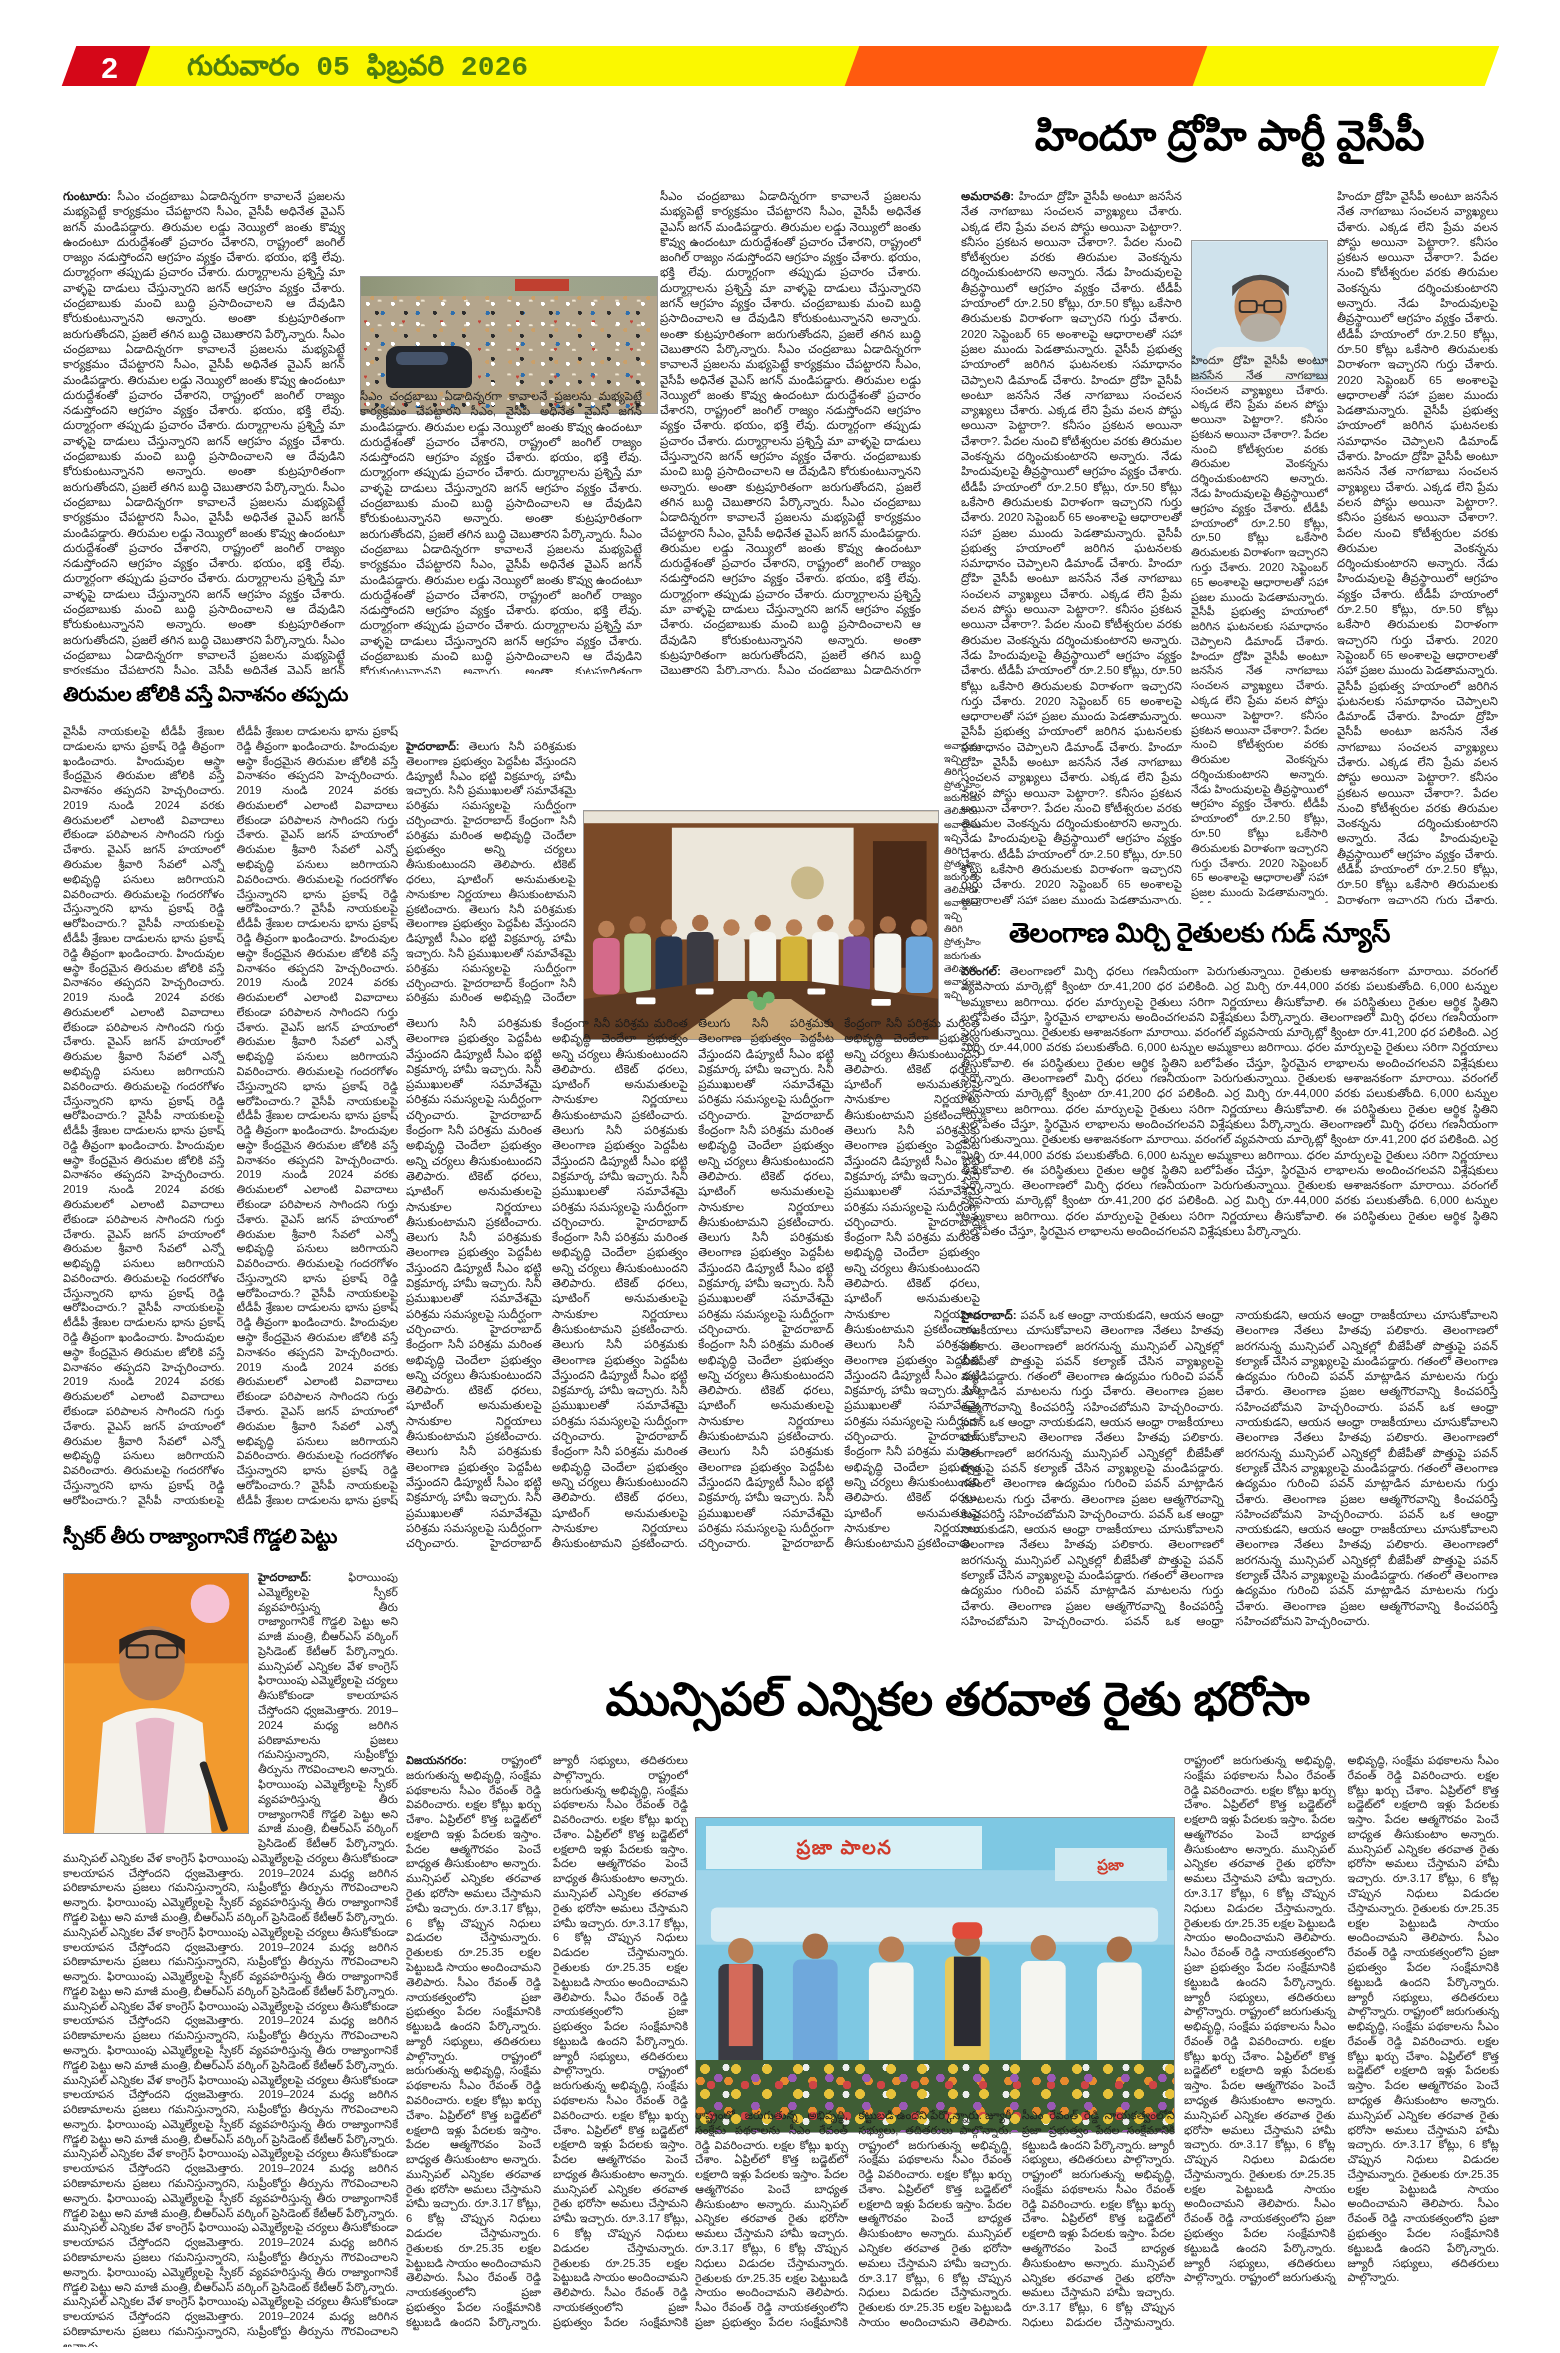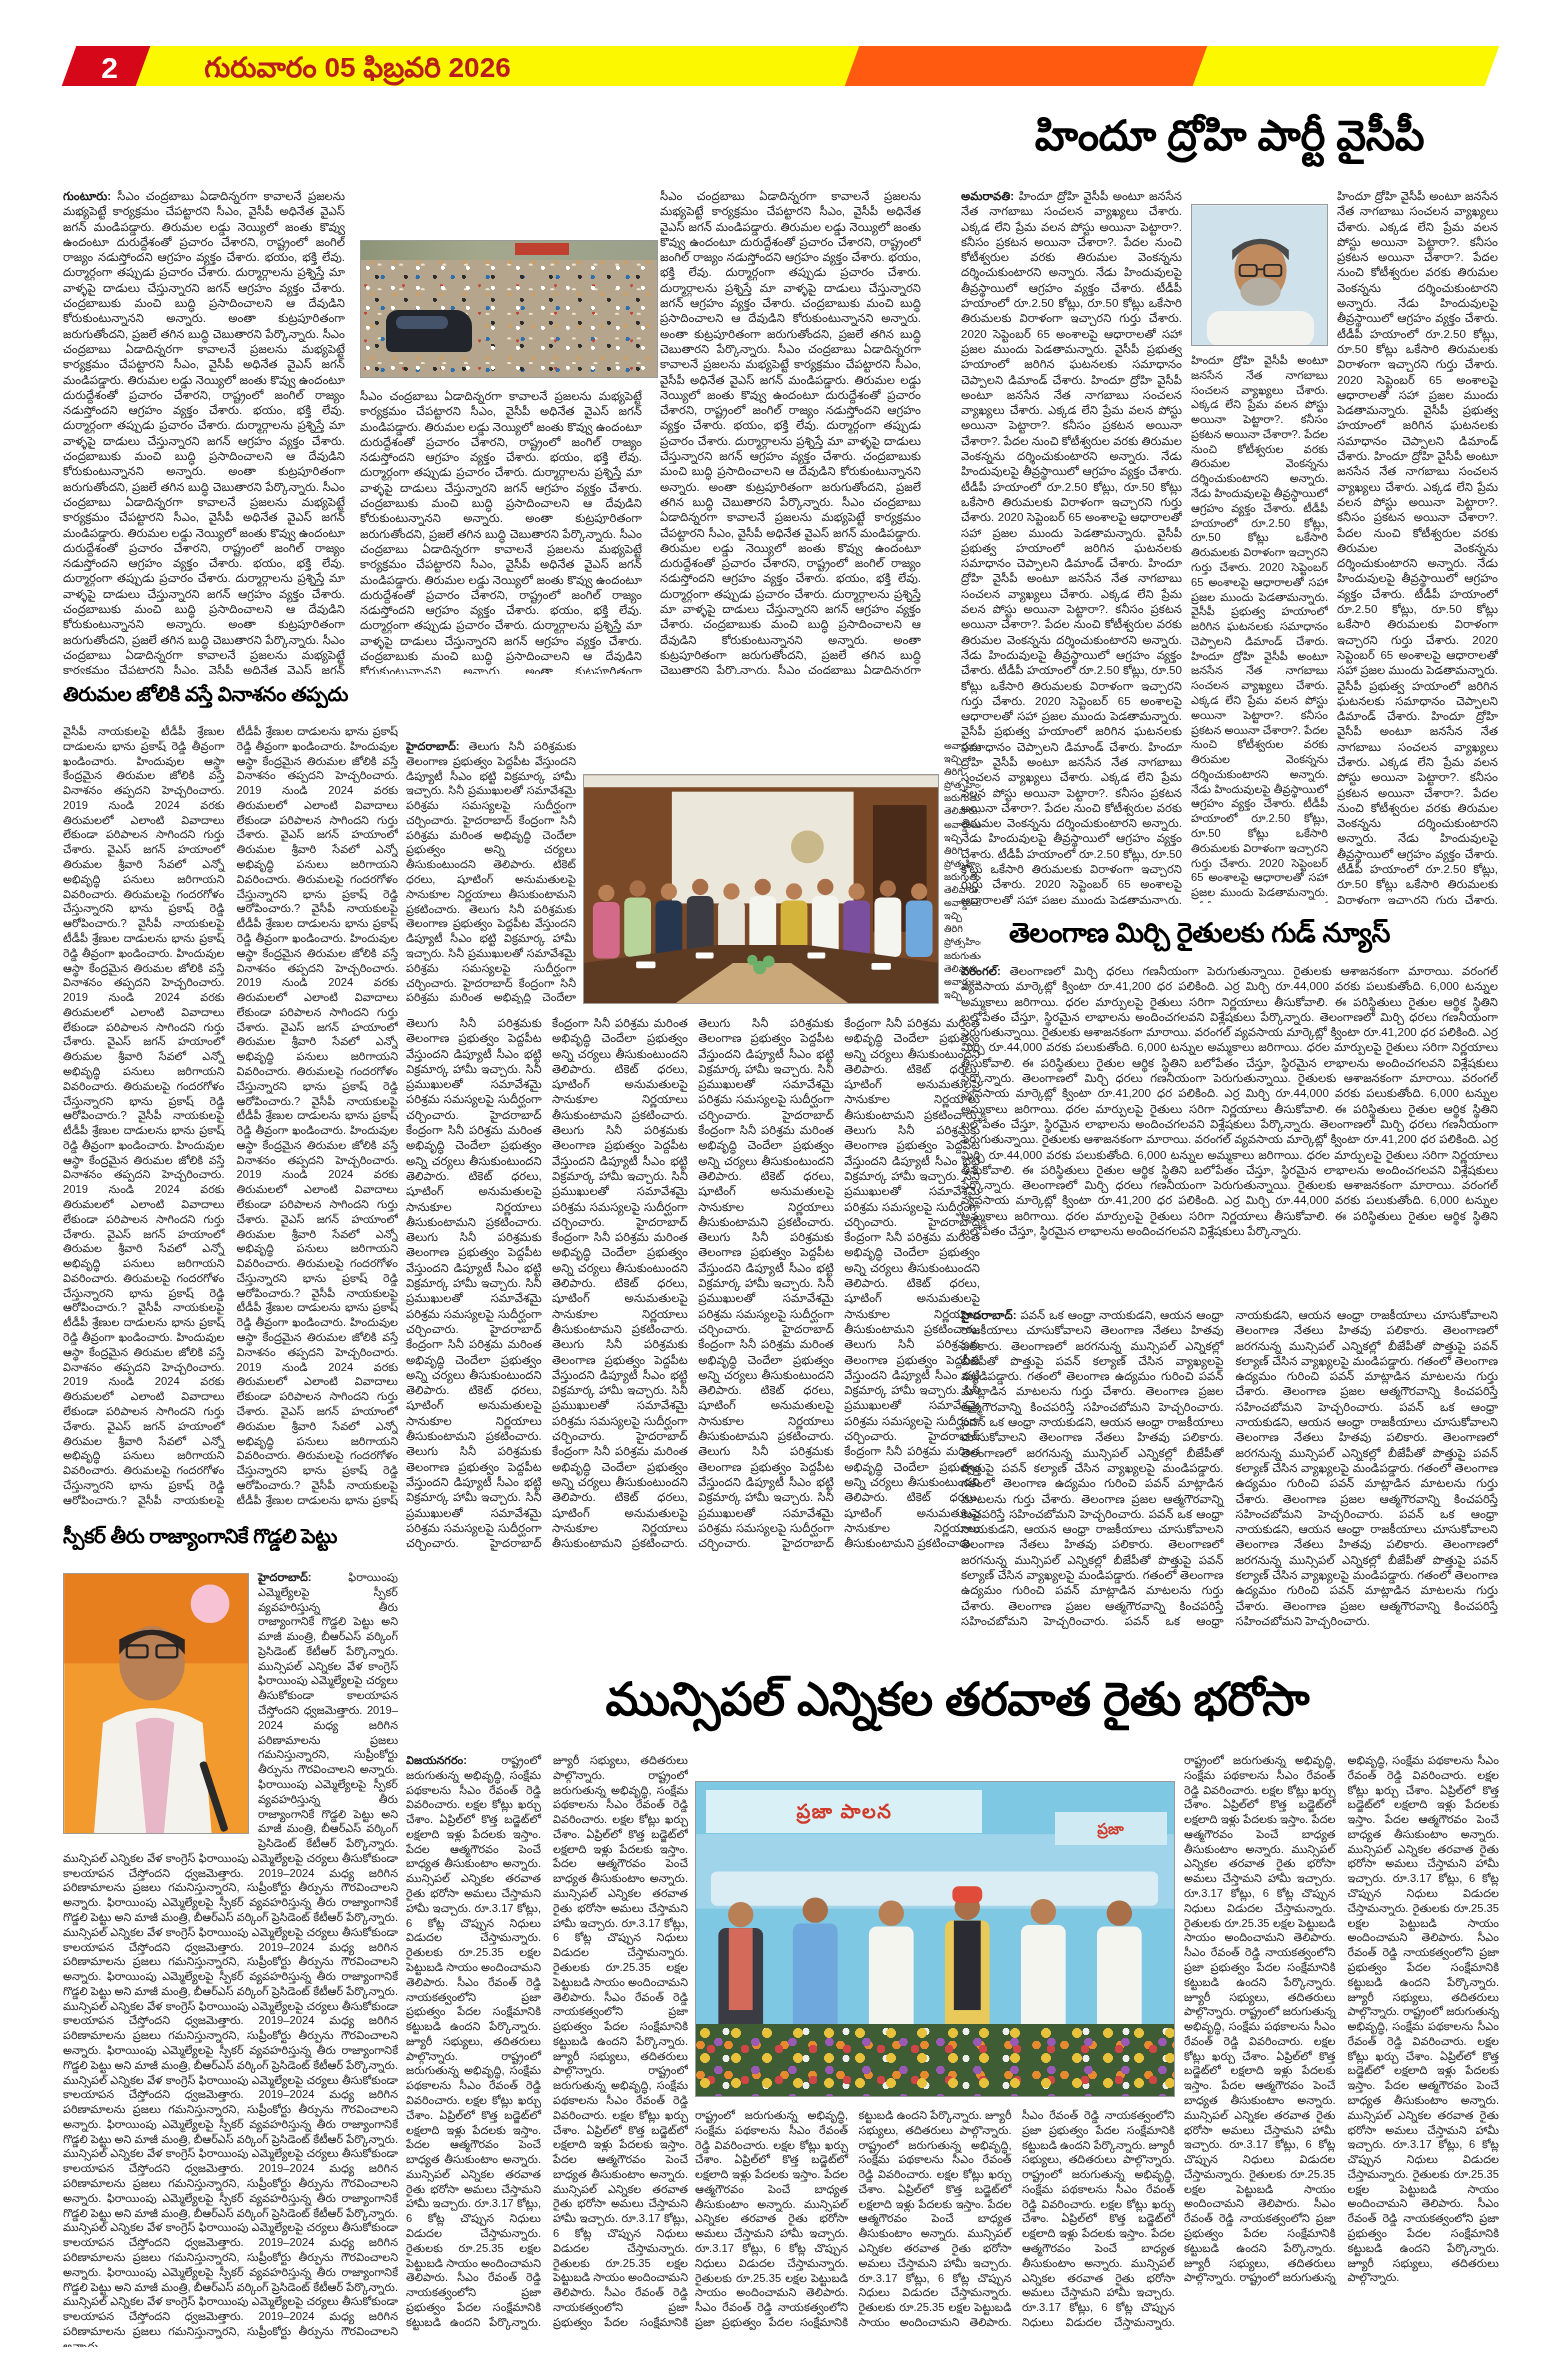--- a/index.html
+++ b/index.html
@@ -3,32 +3,32 @@
 <meta charset="utf-8">
 <style>
   html,body{margin:0;padding:0;background:#ffffff;}
   #page{position:relative;width:1561px;height:2354px;background:#ffffff;overflow:hidden;
         font-family:"Liberation Sans","DejaVu Sans",sans-serif;color:#111;}
   
   .hbar{position:absolute;top:46px;left:60px;width:1440px;height:40px;}
   .seg{position:absolute;top:0;height:40px;transform:skewX(-20deg);}
   .pageno{position:absolute;top:49px;left:72px;width:75px;height:37px;color:#fff;
           font-weight:bold;font-size:30px;text-align:center;line-height:37px;}
-  .pgdate{position:absolute;top:51px;left:149px;width:417px;height:34px;color:#b91c1c;
-          font-weight:bold;font-size:28px;text-align:center;line-height:34px;}
+  .pgdate{position:absolute;top:51px;left:149px;width:417px;height:34px;color:#4d7c0f;
+          font-weight:bold;font-size:28px;text-align:center;line-height:34px;font-family:Liberation Mono, monospace;}
   
   .hl{position:absolute;font-weight:800;color:#000;line-height:1.12;letter-spacing:-0.4px;}
   .ctr{text-align:center;}
   
   .bt{position:absolute;font-size:11.6px;line-height:1.32;text-align:justify;color:#1c1c1c;overflow:hidden;}
   .bt b{font-weight:bold;}
   .c2{column-count:2;column-gap:12px;}
   .c3{column-count:3;column-gap:10.4px;}
   .c4{column-count:4;column-gap:10.4px;}
-  .ph{position:absolute;border:0.7px solid #9a9a9a;box-sizing:border-box;overflow:hidden;}
+  .ph{position:absolute;border:0.7px solid #9a9a9a;box-sizing:border-box;overflow:hidden;margin-top:36px;}
   
   .crowdbg{position:absolute;inset:0;background:
     radial-gradient(circle 2.2px at 6.7px 6.7px,#ffffff 92%,transparent) 0 0/25px 20px,
     radial-gradient(circle 2.2px at 15.7px 12.7px,#2d2d2d 92%,transparent) 0 0/29px 23px,
     radial-gradient(circle 1.5px at 4.5px 17px,#c2453a 92%,transparent) 0 0/38px 27.6px,
     radial-gradient(circle 2.2px at 21.6px 5.2px,#2f6fae 92%,transparent) 0 0/35px 31px,
     radial-gradient(circle 2.2px at 11.2px 21px,#caa06a 92%,transparent) 0 0/23px 32px,
     radial-gradient(circle 2.2px at 18.6px 24.6px,#f0e6d2 92%,transparent) 0 0/21.6px 24.6px,
     #b4a58c;}
   .crowdtop{position:absolute;left:0;top:0;right:0;height:19.4px;background:linear-gradient(90deg,#8e9478,#a3a88d 40%,#9aa08a);}

